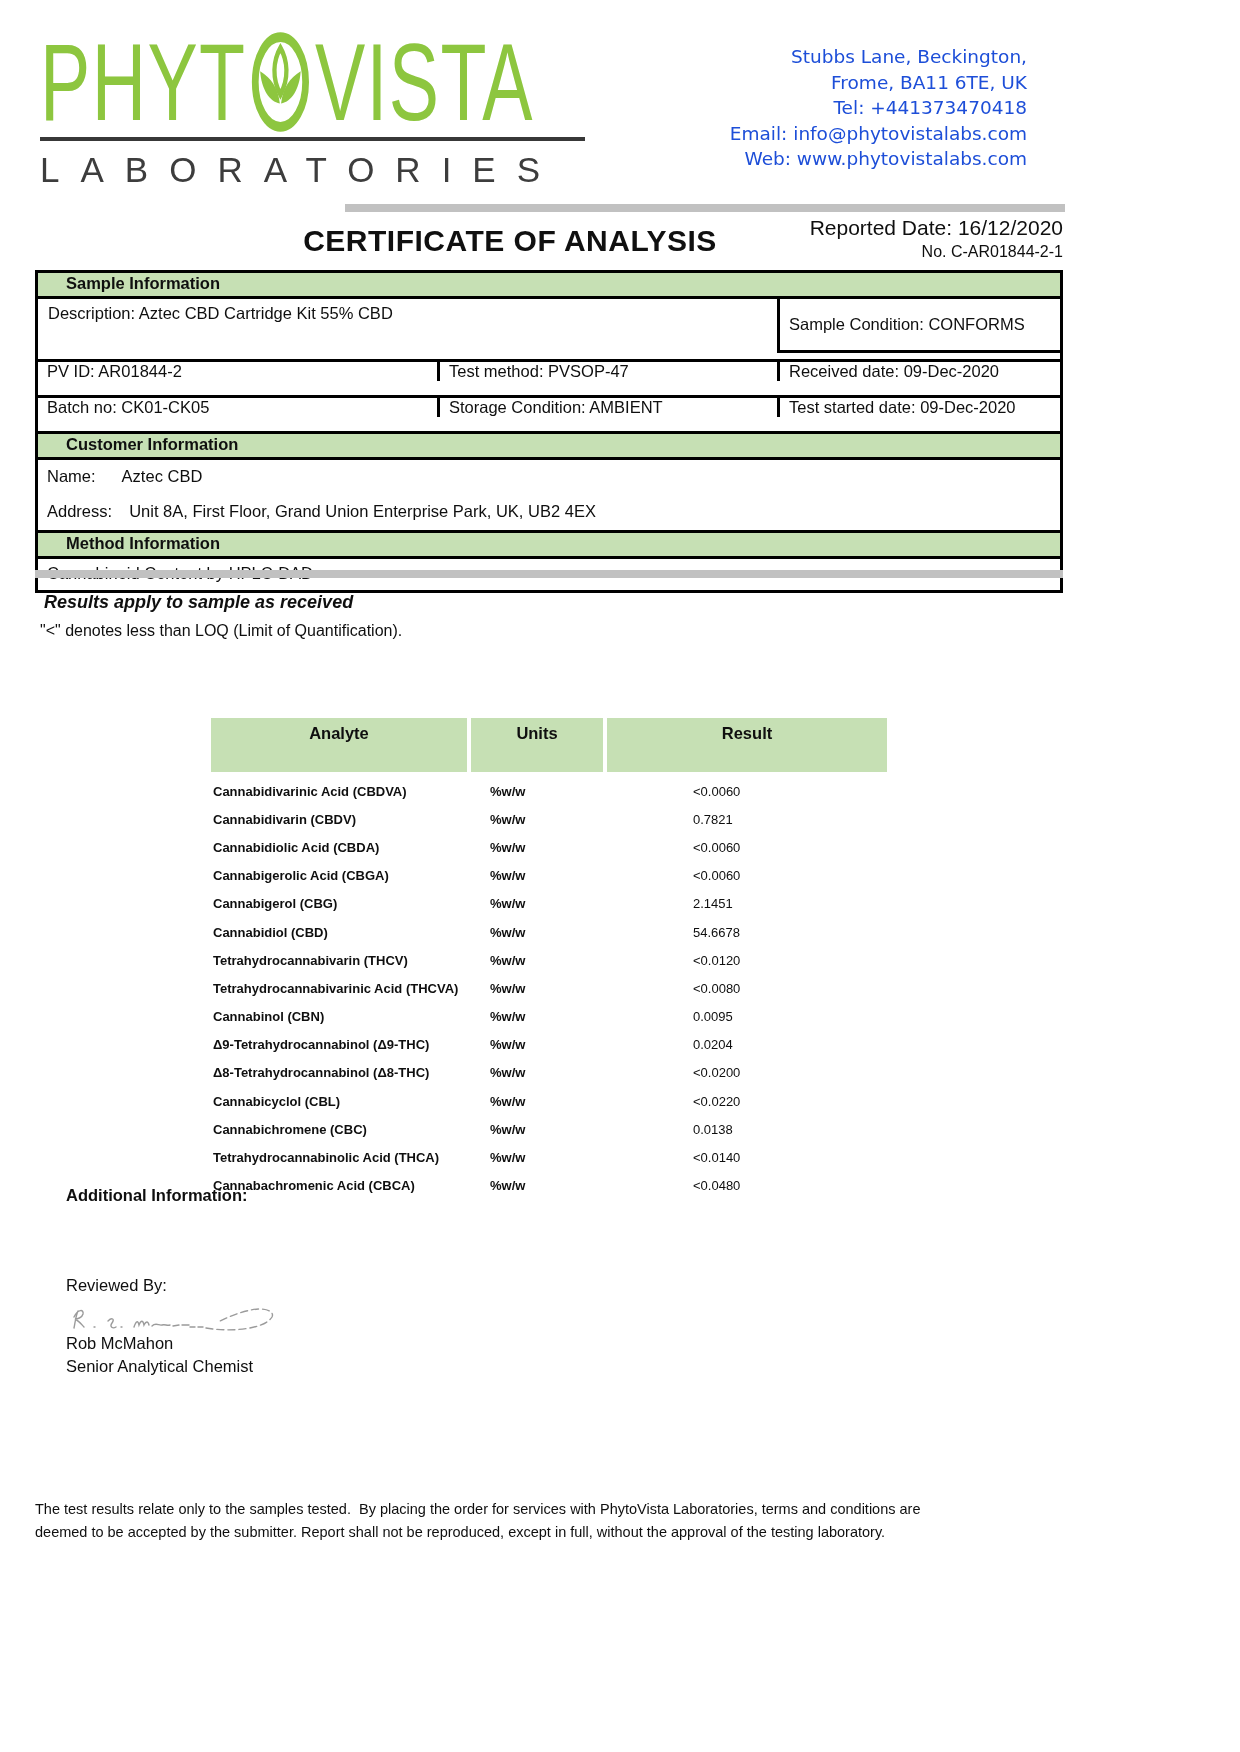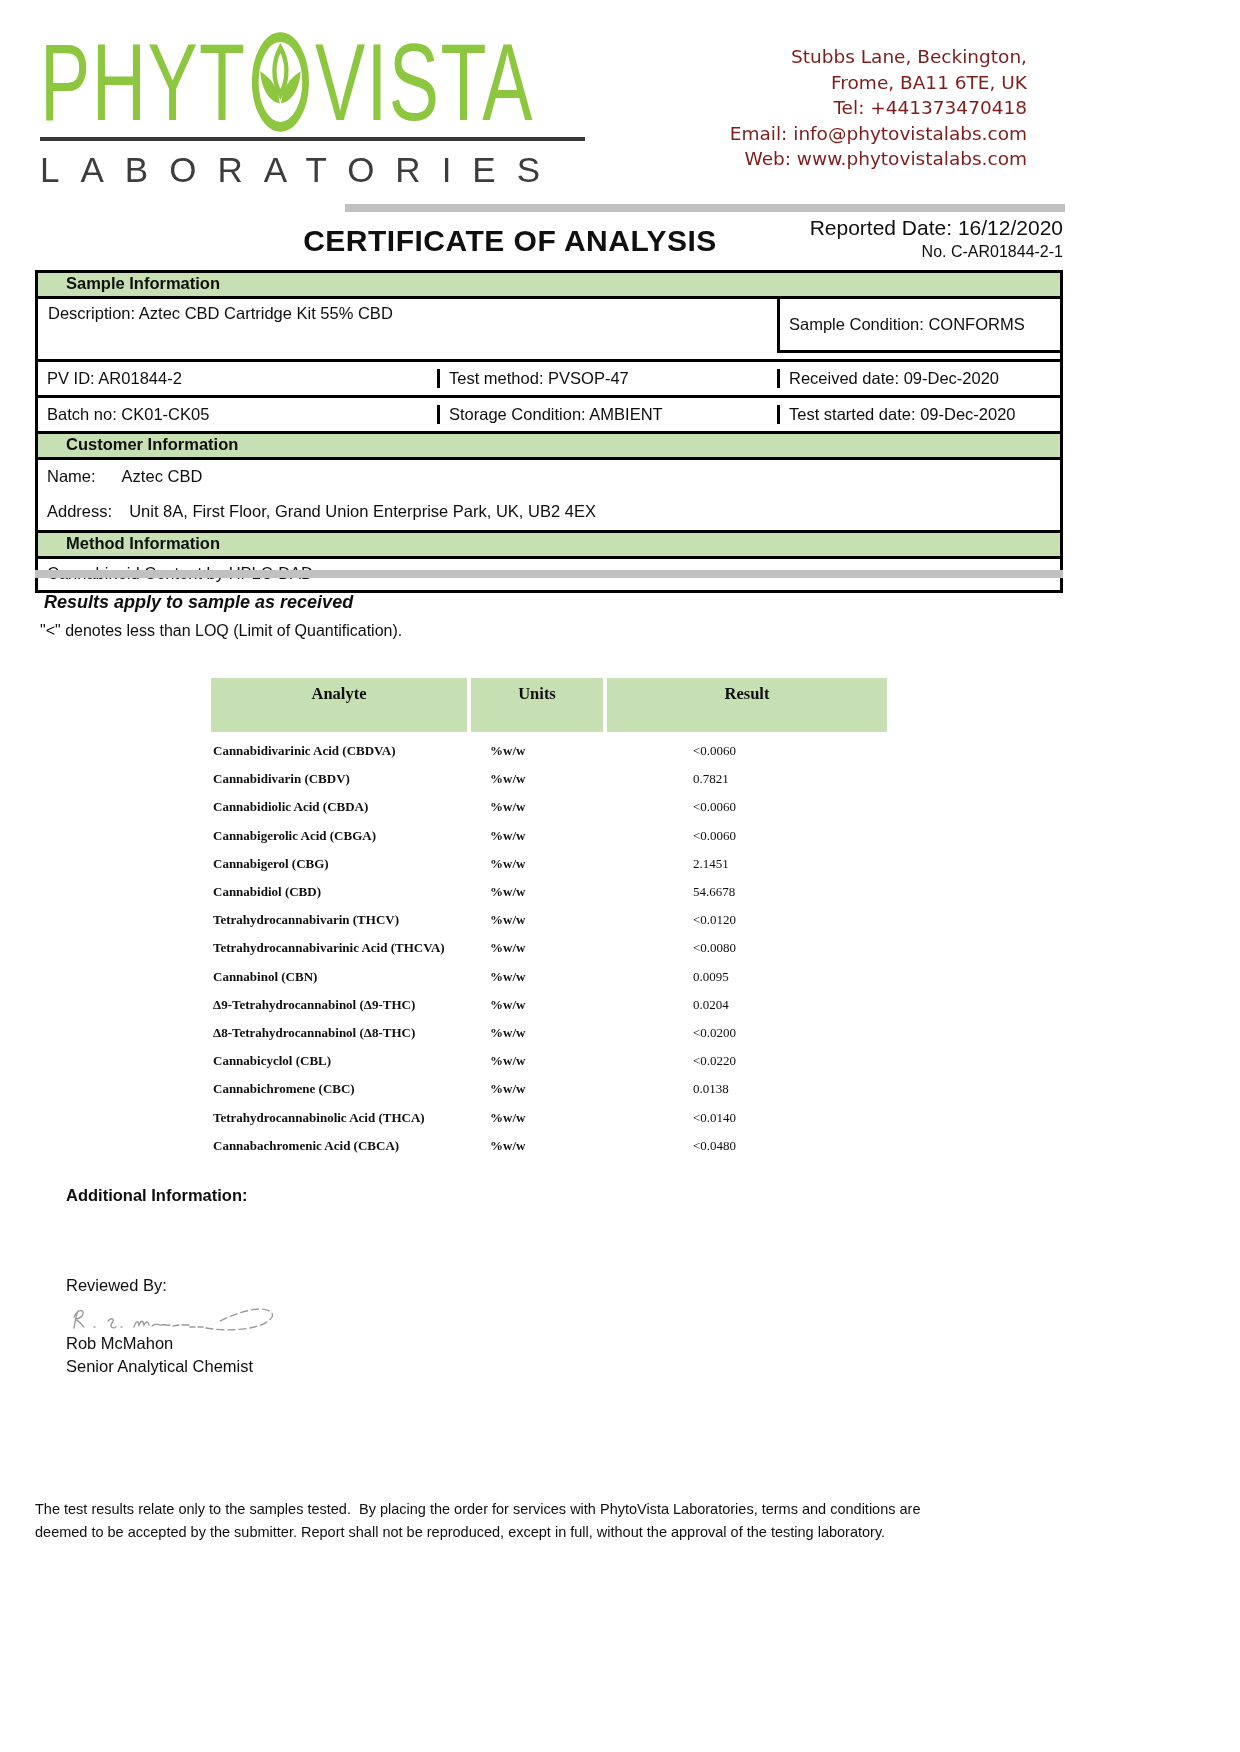--- a/index.html
+++ b/index.html
@@ -29,21 +29,21 @@
   }
   .logo-text{font-size:110px;line-height:1;font-weight:400;white-space:nowrap;}
   .leaf-o{width:92px;height:104px;margin:0 4px;flex:0 0 auto;color:var(--brand-green);}
   .logo-rule{height:4px;background:#383838;margin-top:9px;width:545px;}
   .logo-sub{
     margin-top:9px;font-size:35px;color:#3d3d3d;
     letter-spacing:21px;white-space:nowrap;font-weight:400;
   }
   .contact-block{
     text-align:right;font-family:"DejaVu Sans", sans-serif;
-    font-size:18.5px;line-height:1.38;color:#7f1d1d;padding-top:8px;white-space:nowrap;
+    font-size:18.5px;line-height:1.38;color:#1d4ed8;padding-top:8px;white-space:nowrap;
   }
   
   .title-band{position:absolute;top:196px;left:35px;width:1168px;height:90px;}
   .gray-bar-top{position:absolute;top:8px;left:310px;right:0;height:8px;background:var(--divider-gray);}
   .reported-date{position:absolute;top:20px;right:140px;font-size:21px;}
   .report-no{position:absolute;top:47px;right:140px;font-size:16px;}
   .cert-title{position:absolute;top:28px;left:0;width:950px;text-align:center;
     font-size:30px;font-weight:bold;color:#101010;letter-spacing:.5px;}
   
   .info-table{position:absolute;top:270px;left:35px;width:1028px;border:3px solid #000;font-size:16.5px;}
@@ -51,37 +51,37 @@
     background:var(--section-green);font-weight:bold;font-size:16.5px;
     padding:1px 0 3px 28px;border-bottom:3px solid #000;
   }
   .sec-bar + .sec-bar, .bordered-top{border-top:3px solid #000;}
   .row1{display:flex;height:60px;}
   .desc-cell{flex:1;padding:5px 10px;}
   .cond-cell{
     width:283px;border-left:3px solid #000;border-bottom:3px solid #000;
     margin-bottom:6px;display:flex;align-items:center;padding-left:9px;
   }
-  .grid-row{display:flex;border-top:3px solid #000;height:36px;align-items:center;}
+  .grid-row{display:flex;border-top:3px solid #000;height:36px;align-items:flex-start;}
   .grid-row .cell{display:flex;align-items:center;padding-left:9px;}
   .cell.c1{width:399px;}
   .cell.c2{width:340px;border-left:3px solid #000;}
   .cell.c3{flex:1;border-left:3px solid #000;}
   .cust-cell{padding:5px 0 9px 9px;}
   .cust-line{margin-top:2px;}
   .cust-line + .cust-line{margin-top:16px;}
   .label-gap-name{display:inline-block;margin-left:26px;}
   .label-gap-addr{display:inline-block;margin-left:17px;}
   .method-cell{padding:5px 0 7px 9px;}
   
   .gray-bar-mid{position:absolute;top:570px;left:35px;width:1028px;height:8px;background:var(--divider-gray);}
   .note-italic{position:absolute;top:592px;left:44px;font-size:18px;font-weight:bold;font-style:italic;text-align:center;}
   .note-loq{position:absolute;top:622px;left:40px;font-size:16px;}
   
-  .results{position:absolute;top:678px;left:211px;width:676px;font-family:Liberation Serif, serif;}
+  .results{position:absolute;top:718px;left:211px;width:676px;}
   .rt-head{display:flex;gap:4px;}
   .rt-head > div{
     background:var(--section-green);font-weight:bold;font-size:16.5px;
     text-align:center;padding-top:6px;height:54px;
   }
   .h-analyte{width:256px;}
   .h-units{width:132px;}
   .h-result{flex:1;}
   .rt-body{margin-top:5px;}
   .rt-row{display:flex;height:28.2px;align-items:center;font-size:13px;}

